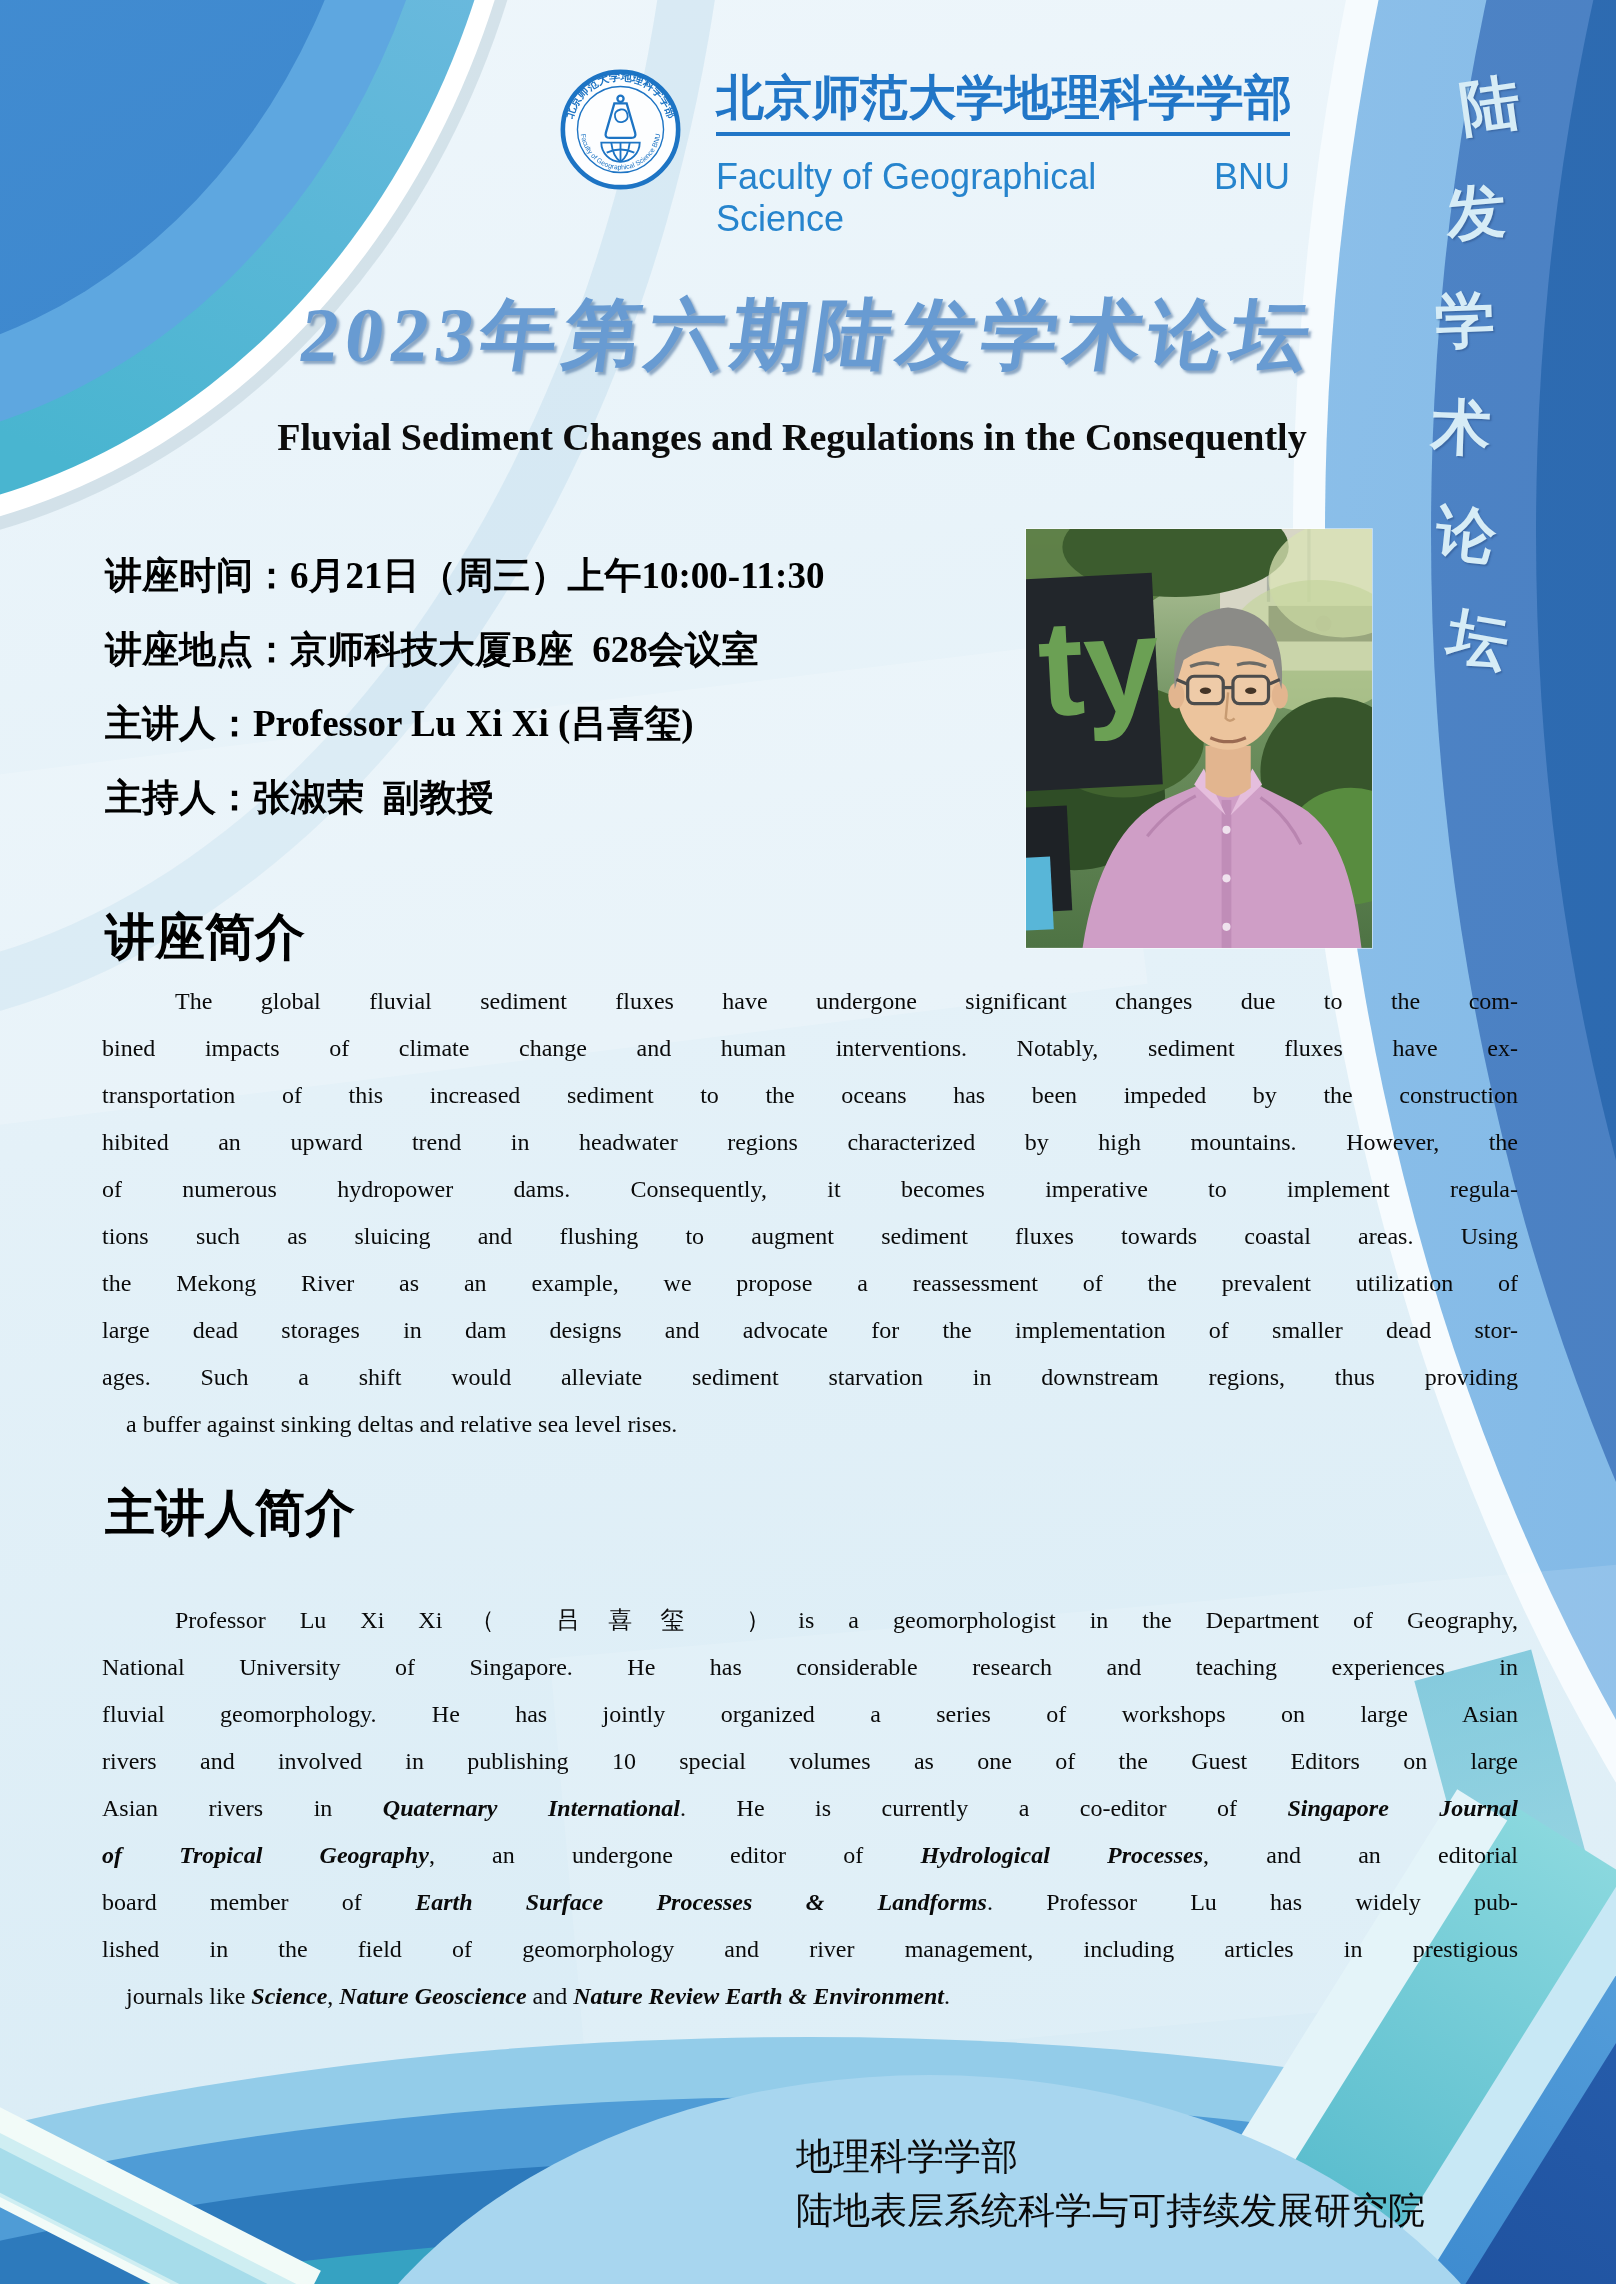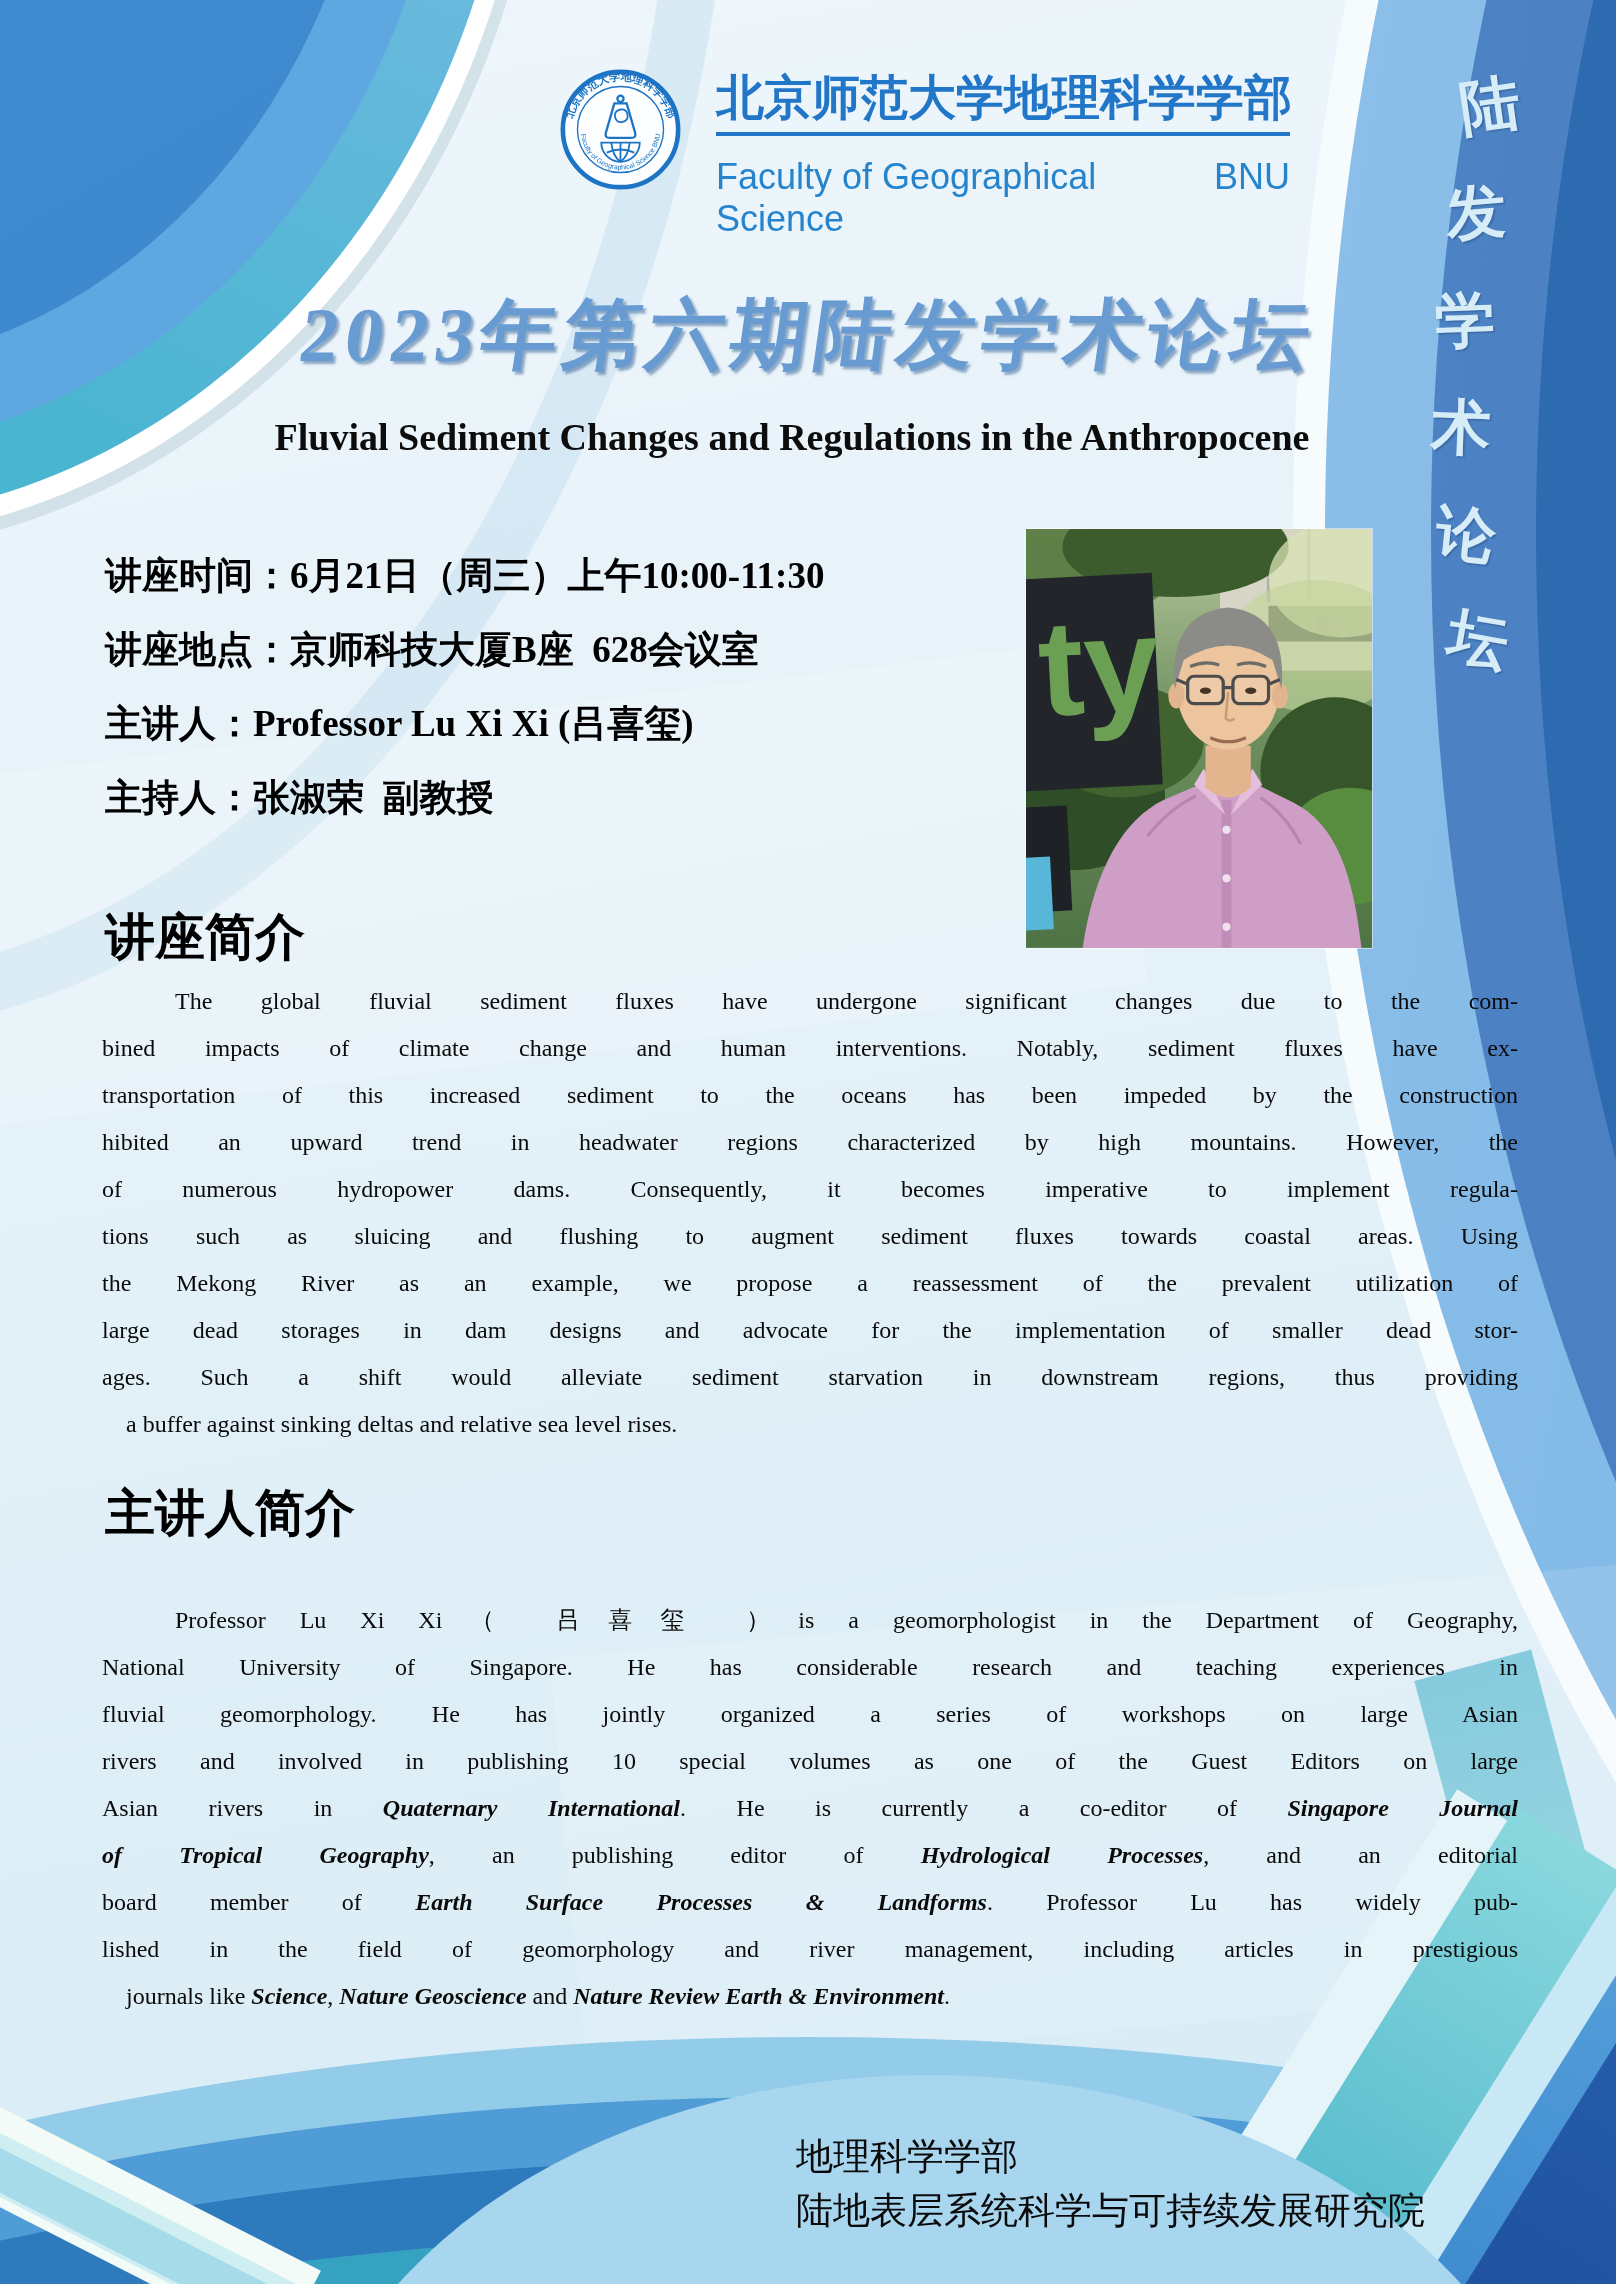--- a/index.html
+++ b/index.html
@@ -184,21 +184,21 @@
     <div id="vertical-banner">
         <span class="rib rib-0">陆</span>
         <span class="rib rib-1">发</span>
         <span class="rib rib-2">学</span>
         <span class="rib rib-3">术</span>
         <span class="rib rib-4">论</span>
         <span class="rib rib-5">坛</span>
       </div>
 
     <div class="forum-title">2023年第六期陆发学术论坛</div>
-    <div class="lecture-title">Fluvial Sediment Changes and Regulations in the Anthropocene</div>
+    <div class="lecture-title">Fluvial Sediment Changes and Regulations in the Consequently</div>
 
     <div class="details" id="lecture-details">
         <div class="detail-row"><span class="detail-label">讲座时间：</span><span class="detail-value">6月21日（周三）上午10:00-11:30</span></div>
         <div class="detail-row"><span class="detail-label">讲座地点：</span><span class="detail-value">京师科技大厦B座  628会议室</span></div>
         <div class="detail-row"><span class="detail-label">主讲人：</span><span class="detail-value">Professor Lu Xi Xi (吕喜玺)</span></div>
         <div class="detail-row"><span class="detail-label">主持人：</span><span class="detail-value">张淑荣  副教授</span></div>
       </div>
 
     <div class="photo">
       <svg viewBox="0 0 428 518" width="346" height="419">
@@ -279,21 +279,21 @@
         <div class="para-line last"><span>a buffer against sinking deltas and relative sea level rises.</span></div>
       </div>
 
     <div class="sec-heading h-bio">主讲人简介</div>
     <div class="para p-bio" id="bio-paragraph">
         <div class="para-line first"><span>Professor Lu Xi Xi（ 吕喜玺 ）is a geomorphologist in the Department of Geography,</span></div>
         <div class="para-line"><span>National University of Singapore. He has considerable research and teaching experiences in</span></div>
         <div class="para-line"><span>fluvial geomorphology. He has jointly organized a series of workshops on large Asian</span></div>
         <div class="para-line"><span>rivers and involved in publishing 10 special volumes as one of the Guest Editors on large</span></div>
         <div class="para-line"><span>Asian rivers in </span><span class="em">Quaternary International</span><span>. He is currently a co-editor of </span><span class="em">Singapore Journal</span></div>
-        <div class="para-line"><span class="em">of Tropical Geography</span><span>, an publishing editor of </span><span class="em">Hydrological Processes</span><span>, and an editorial</span></div>
+        <div class="para-line"><span class="em">of Tropical Geography</span><span>, an undergone editor of </span><span class="em">Hydrological Processes</span><span>, and an editorial</span></div>
         <div class="para-line"><span>board member of </span><span class="em">Earth Surface Processes &amp; Landforms</span><span>. Professor Lu has widely pub-</span></div>
         <div class="para-line"><span>lished in the field of geomorphology and river management, including articles in prestigious</span></div>
         <div class="para-line last"><span>journals like </span><span class="em">Science</span><span>, </span><span class="em">Nature Geoscience</span><span> and </span><span class="em">Nature Review Earth &amp; Environment</span><span>.</span></div>
       </div>
 
     <div class="footer" id="footer">
         <div class="footer-line">地理科学学部</div>
         <div class="footer-line">陆地表层系统科学与可持续发展研究院</div>
       </div>
 

